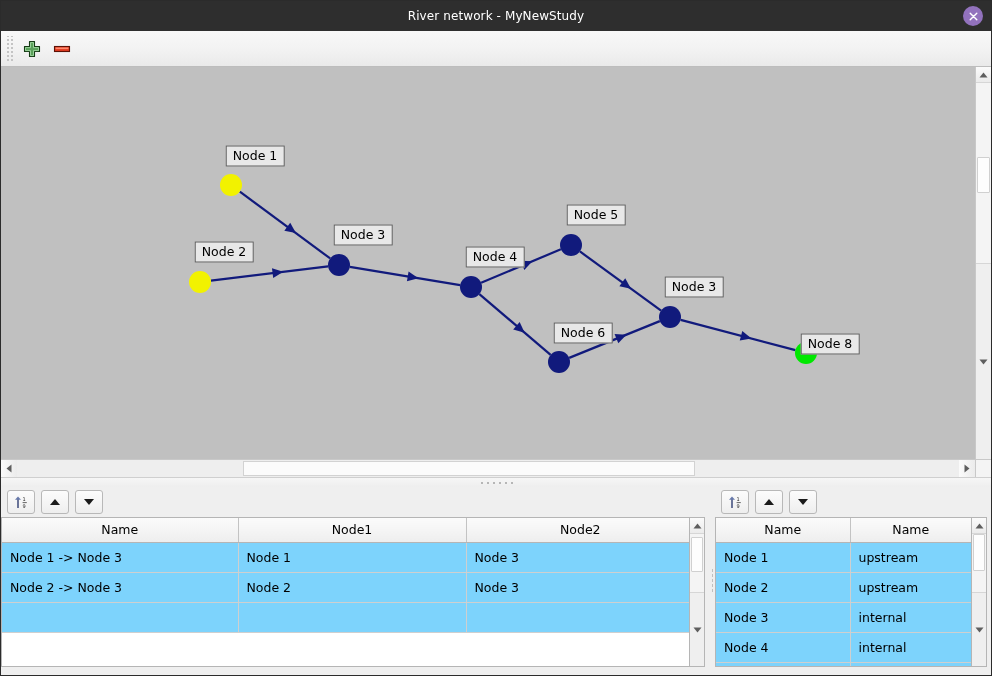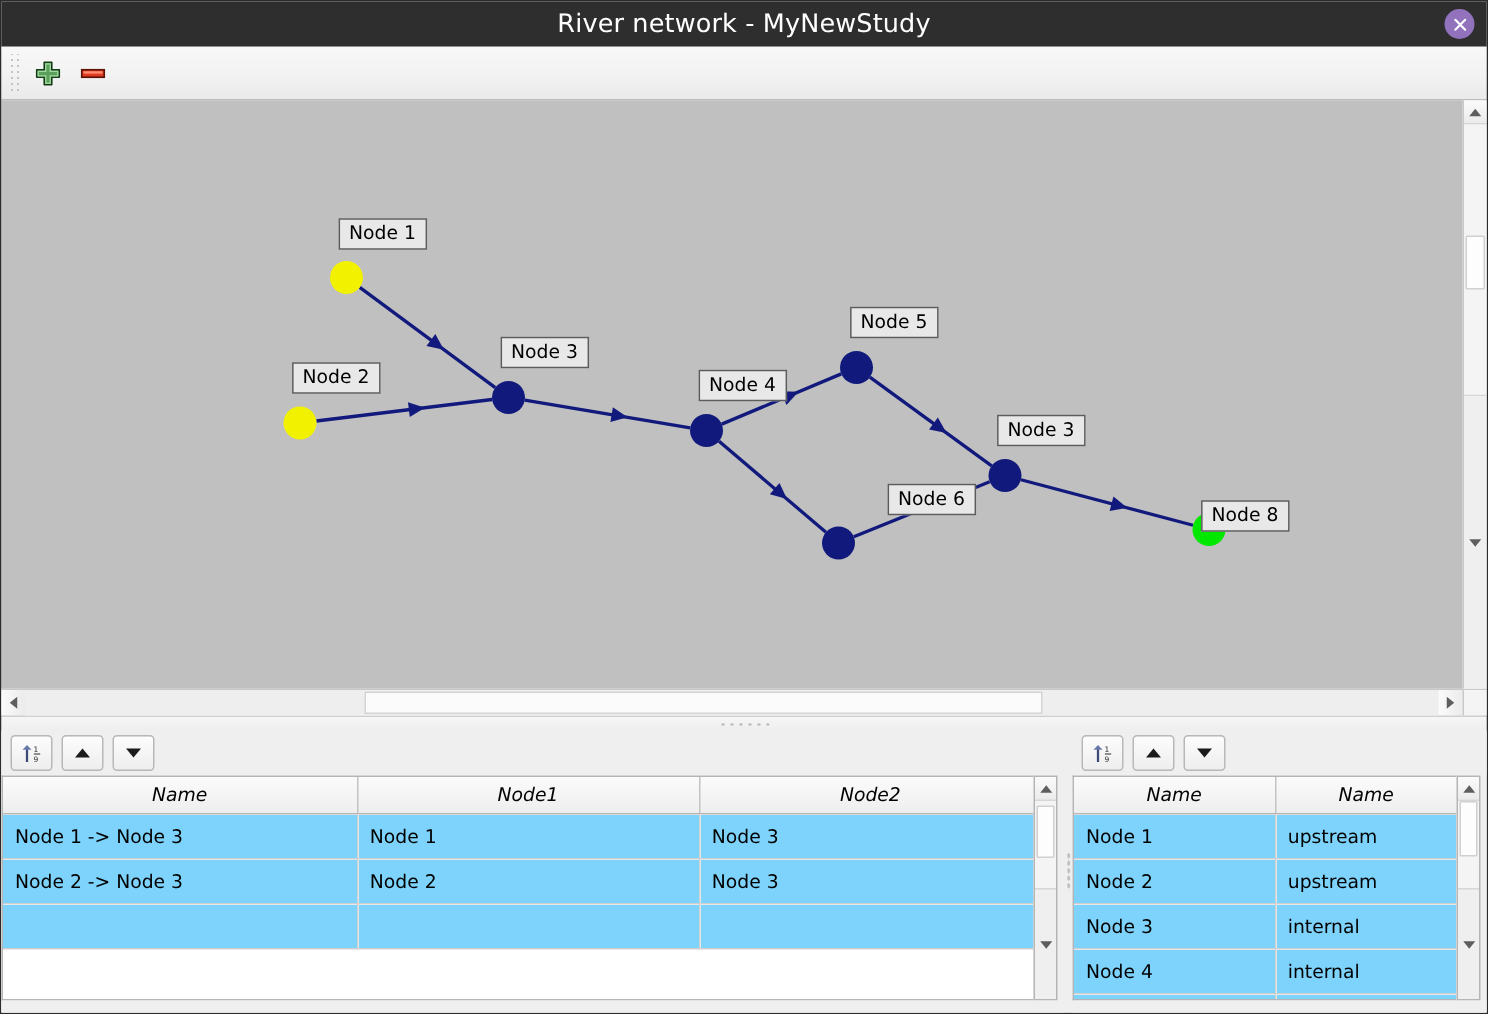--- a/index.html
+++ b/index.html
@@ -17,21 +17,21 @@
     border: 1px solid #2b2b2b;
   }
   
   .titlebar {
     position: relative;
     height: 30px; flex: 0 0 30px;
     background: #2e2e2e;
     display: flex; align-items: center; justify-content: center;
   }
   .titlebar-text {
-    color: #ffffff; font-size: 17px; letter-spacing: .1px;
+    color: #ffffff; font-size: 12px; letter-spacing: .1px;
     font-family: "DejaVu Sans", "Liberation Sans", sans-serif;
   }
   .close-btn {
     position: absolute; right: 8px; top: 50%; transform: translateY(-50%);
     width: 20px; height: 20px; border-radius: 50%;
     background: #9272bd; display: flex; align-items: center; justify-content: center;
     cursor: pointer;
   }
   .close-btn svg { display: block; }
 
@@ -170,21 +170,21 @@
     flex: 1 1 auto; min-width: 0; overflow: hidden;
     border: 1px solid #b5b5b5; border-right: none;
     background: #fff;
   }
   table.grid { width: 100%; border-collapse: collapse; table-layout: fixed; }
   table.grid th {
     background: linear-gradient(to bottom,#fbfbfb,#eeeeee);
     border-right: 1px solid #c3c3c3;
     border-bottom: 1px solid #b5b5b5;
     font-weight: normal; font-size: 12.5px; color: #000;
-    height: 24px; text-align: center; font-style: italic;
+    height: 24px; text-align: center;
   }
   table.grid th:last-child { border-right: none; }
   table.grid td {
     border-right: 1px solid #cfcfcf;
     border-bottom: 1px solid #cfcfcf;
     font-size: 12.5px; color: #000;
     height: 30px; padding: 0 8px; background: #7dd3fc;
     white-space: nowrap; overflow: hidden; text-overflow: ellipsis;
   }
   table.grid td:last-child { border-right: none; }
@@ -252,21 +252,21 @@
         <div class="nlabel" style="left: 254px; top: 89px;">Node 1</div>
         <div class="node upstream" style="left: 199px; top: 215px;"></div>
         <div class="nlabel" style="left: 223px; top: 185px;">Node 2</div>
         <div class="node internal" style="left: 338px; top: 198px;"></div>
         <div class="nlabel" style="left: 362px; top: 168px;">Node 3</div>
         <div class="node internal" style="left: 470px; top: 220px;"></div>
         <div class="nlabel" style="left: 494px; top: 190px;">Node 4</div>
         <div class="node internal" style="left: 570px; top: 178px;"></div>
         <div class="nlabel" style="left: 595px; top: 148px;">Node 5</div>
         <div class="node internal" style="left: 558px; top: 295px;"></div>
-        <div class="nlabel" style="left: 582px; top: 266px; margin-left: 38px;">Node 6</div>
+        <div class="nlabel" style="left: 582px; top: 266px;">Node 6</div>
         <div class="node internal" style="left: 669px; top: 250px;"></div>
         <div class="nlabel" style="left: 693px; top: 220px;">Node 3</div>
         <div class="node downstream" style="left: 805px; top: 286px;"></div>
         <div class="nlabel" style="left: 829px; top: 256px; margin-top: 21px;">Node 8</div>
       </div>
     <div class="vscroll">
       <div class="sb-arrow">
         <svg class="arrow-glyph" width="9" height="6" viewBox="0 0 9 6">
           <path d="M4.5 0.5 L8.5 5.5 L0.5 5.5 Z" fill="#5e5e5e"></path>
         </svg>

